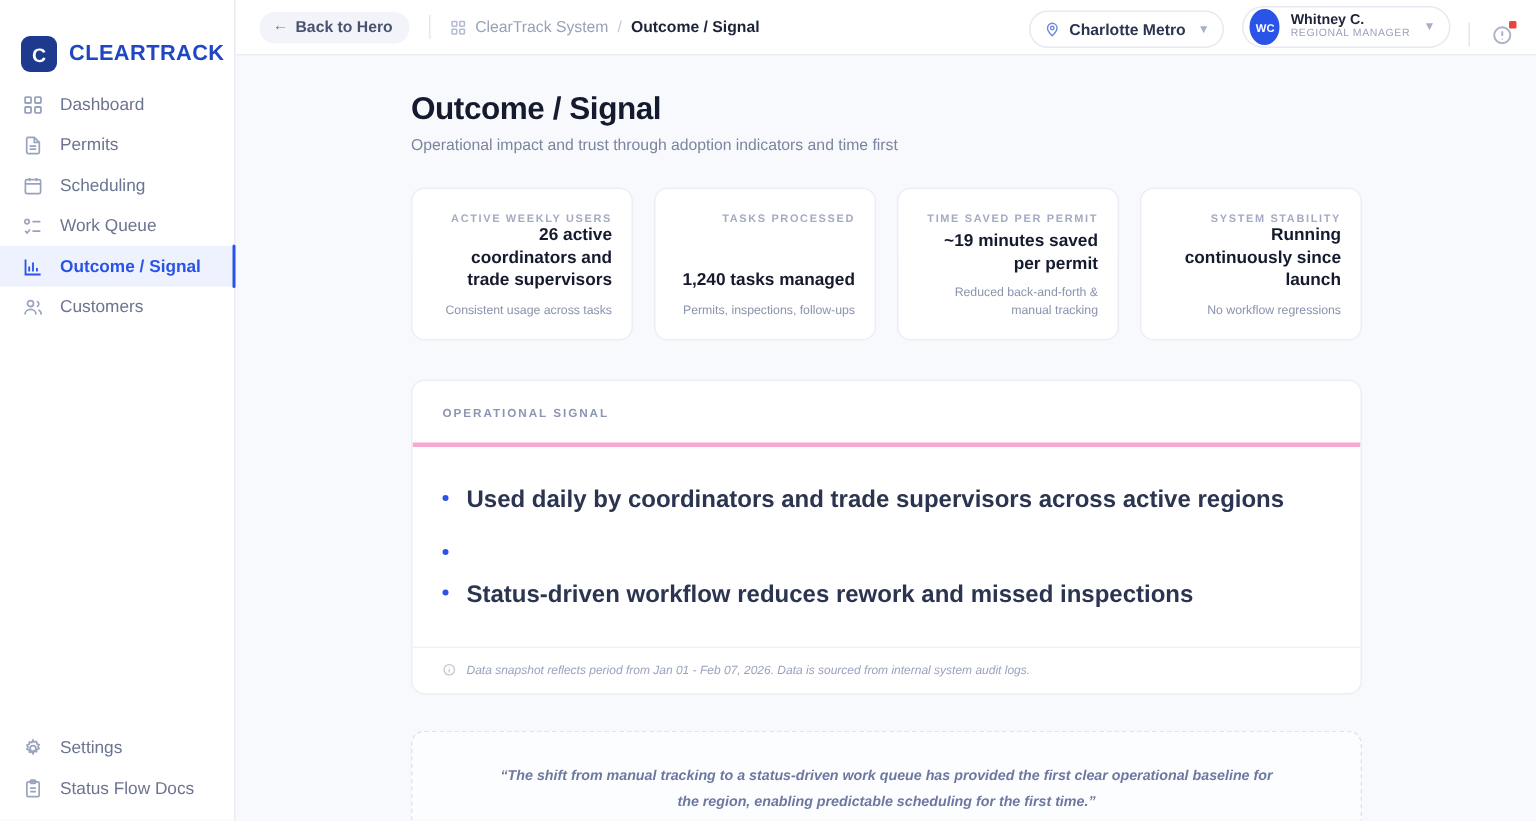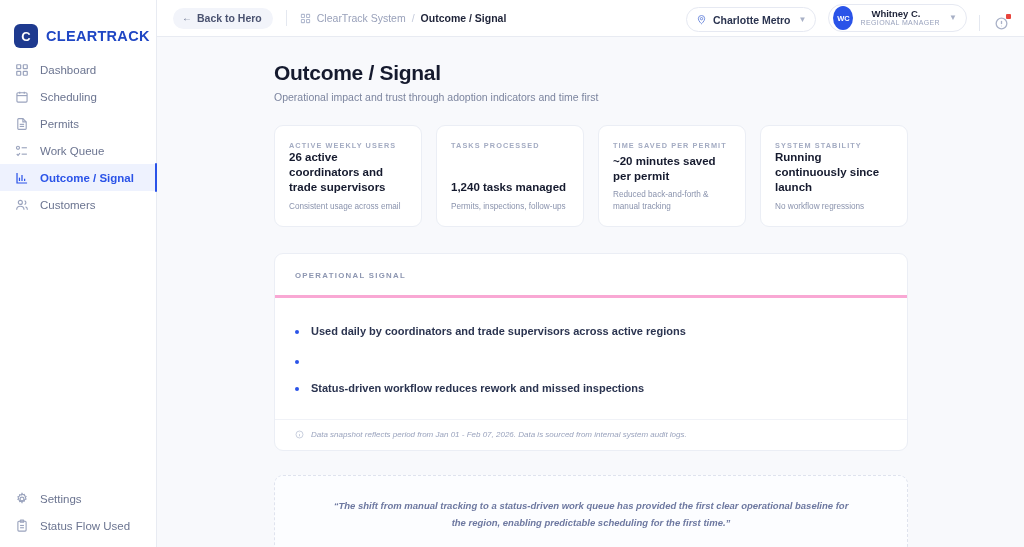--- a/index.html
+++ b/index.html
@@ -219,21 +219,21 @@
     border-radius: 50%;
     background: #2a53e8;
     color: #fff;
     font-size: 7.5px;
     font-weight: bold;
     display: flex;
     align-items: center;
     justify-content: center;
   }
   .user-lines { display: flex; flex-direction: column; line-height: 1.15; }
-  .user-name { font-size: 9.5px; font-weight: bold; color: #1e2338; margin-left: 11px; }
+  .user-name { font-size: 9.5px; font-weight: bold; color: #1e2338; }
   .user-role { font-size: 7px; color: #9aa3bd; letter-spacing: 0.4px; }
 
   .bell-wrap {
     margin-left: 12px;
     display: flex;
     align-items: center;
     gap: 12px;
   }
   .bell {
     position: relative;
@@ -281,20 +281,21 @@
     gap: 14px;
   }
   .card {
     background: #fff;
     border: 1px solid #ebeef5;
     border-radius: 9px;
     padding: 15px 13px 14px 14px;
     min-height: 98px;
     display: flex;
     flex-direction: column;
+    text-align: right;
   }
   .card-label {
     font-size: 7.3px;
     font-weight: bold;
     letter-spacing: 1.1px;
     color: #a3abc2;
     text-transform: uppercase;
   }
   .card-value {
     margin-top: auto;
@@ -330,21 +331,21 @@
     text-transform: uppercase;
   }
   .panel-body { padding: 18px 20px 16px 20px; }
 
   .sig-list { list-style: none; }
   .sig-item {
     display: flex;
     align-items: flex-start;
     gap: 12px;
     padding: 9px 0;
-    font-size: 11px;
+    font-size: 16px;
     font-weight: bold;
     color: #2b3450;
   }
   .sig-item .bullet {
     width: 4px; height: 4px;
     border-radius: 50%;
     background: #2a53e8;
     flex: 0 0 4px;
     margin-top: 5px;
   }
@@ -399,39 +400,39 @@
             <rect x="2" y="9.5" width="4.5" height="4.5" rx="0.6"></rect>
               <rect x="9.5" y="9.5" width="4.5" height="4.5" rx="0.6"></rect>
           </svg>
         </span>
         <span>Dashboard</span>
       </div>
 
       <div class="nav-item">
         <span class="ico">
           <svg width="14" height="14" viewBox="0 0 16 16" fill="none" stroke="currentColor" stroke-width="1.3">
+            <path d="M9 1.8H4.2a1 1 0 0 0-1 1v10.4a1 1 0 0 0 1 1h7.6a1 1 0 0 0 1-1V5.6z"></path>
+            <path d="M9 1.8v3.8h3.8"></path>
+              <path d="M5.4 8.4h5"></path>
+              <path d="M5.4 10.8h5"></path>
+          </svg>
+        </span>
+        <span>Permits</span>
+      </div>
+
+      <div class="nav-item">
+        <span class="ico">
+          <svg width="14" height="14" viewBox="0 0 16 16" fill="none" stroke="currentColor" stroke-width="1.3">
             <rect x="2.2" y="3.2" width="11.6" height="10.6" rx="1.2"></rect>
             <path d="M2.2 6.4h11.6"></path>
               <path d="M5.4 1.9v2.4"></path>
               <path d="M10.6 1.9v2.4"></path>
           </svg>
         </span>
         <span>Scheduling</span>
-      </div>
-
-      <div class="nav-item">
-        <span class="ico">
-          <svg width="14" height="14" viewBox="0 0 16 16" fill="none" stroke="currentColor" stroke-width="1.3">
-            <path d="M9 1.8H4.2a1 1 0 0 0-1 1v10.4a1 1 0 0 0 1 1h7.6a1 1 0 0 0 1-1V5.6z"></path>
-            <path d="M9 1.8v3.8h3.8"></path>
-              <path d="M5.4 8.4h5"></path>
-              <path d="M5.4 10.8h5"></path>
-          </svg>
-        </span>
-        <span>Permits</span>
       </div>
 
       <div class="nav-item">
         <span class="ico">
           <svg width="14" height="14" viewBox="0 0 16 16" fill="none" stroke="currentColor" stroke-width="1.3">
             <circle cx="3.4" cy="4.3" r="1.7"></circle>
               <path d="M7.6 4.3h6"></path>
             <path d="M2 11.4l1.5 1.5 2.2-2.6"></path>
               <path d="M7.6 11.6h6"></path>
           </svg>
@@ -478,21 +479,21 @@
       </div>
       <div class="nav-item">
         <span class="ico">
           <svg width="14" height="14" viewBox="0 0 16 16" fill="none" stroke="currentColor" stroke-width="1.3">
             <rect x="3.3" y="2.6" width="9.4" height="11.2" rx="1.1"></rect>
             <rect x="6" y="1.3" width="4" height="2.4" rx="0.7"></rect>
             <path d="M5.8 7.4h4.4"></path>
               <path d="M5.8 10h4.4"></path>
           </svg>
         </span>
-        <span>Status Flow Used</span>
+        <span>Status Flow Docs</span>
       </div>
     </div>
 
   </aside>
 
   <div class="main">
 
     <header class="topbar">
 
       <div class="back-btn">
@@ -557,32 +558,32 @@
       <div class="wrap">
 
         <h1 class="page-title">Outcome / Signal</h1>
         <p class="page-sub">Operational impact and trust through adoption indicators and time first</p>
 
         <section class="stats">
 
           <div class="card">
             <div class="card-label">ACTIVE WEEKLY USERS</div>
             <div class="card-value">26 active coordinators and trade supervisors</div>
-            <div class="card-note">Consistent usage across email</div>
+            <div class="card-note">Consistent usage across tasks</div>
           </div>
 
           <div class="card">
             <div class="card-label">TASKS PROCESSED</div>
             <div class="card-value">1,240 tasks managed</div>
             <div class="card-note">Permits, inspections, follow-ups</div>
           </div>
 
           <div class="card">
             <div class="card-label">TIME SAVED PER PERMIT</div>
-            <div class="card-value">~20 minutes saved per permit</div>
+            <div class="card-value">~19 minutes saved per permit</div>
             <div class="card-note">Reduced back-and-forth &amp; manual tracking</div>
           </div>
 
           <div class="card">
             <div class="card-label">SYSTEM STABILITY</div>
             <div class="card-value">Running continuously since launch</div>
             <div class="card-note">No workflow regressions</div>
           </div>
 
         </section>

